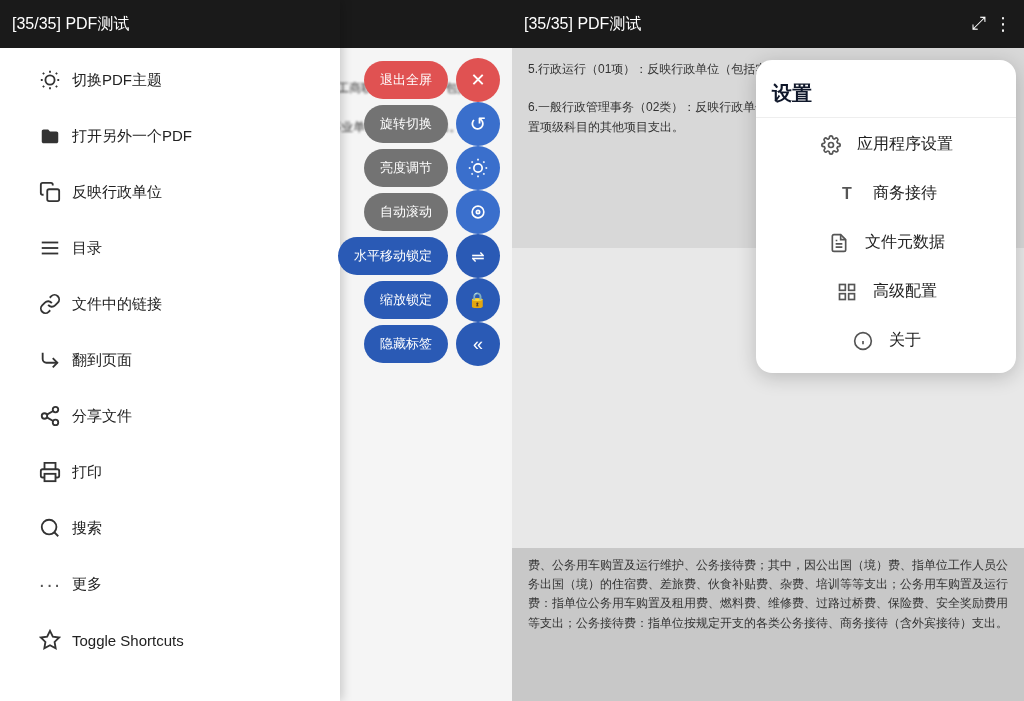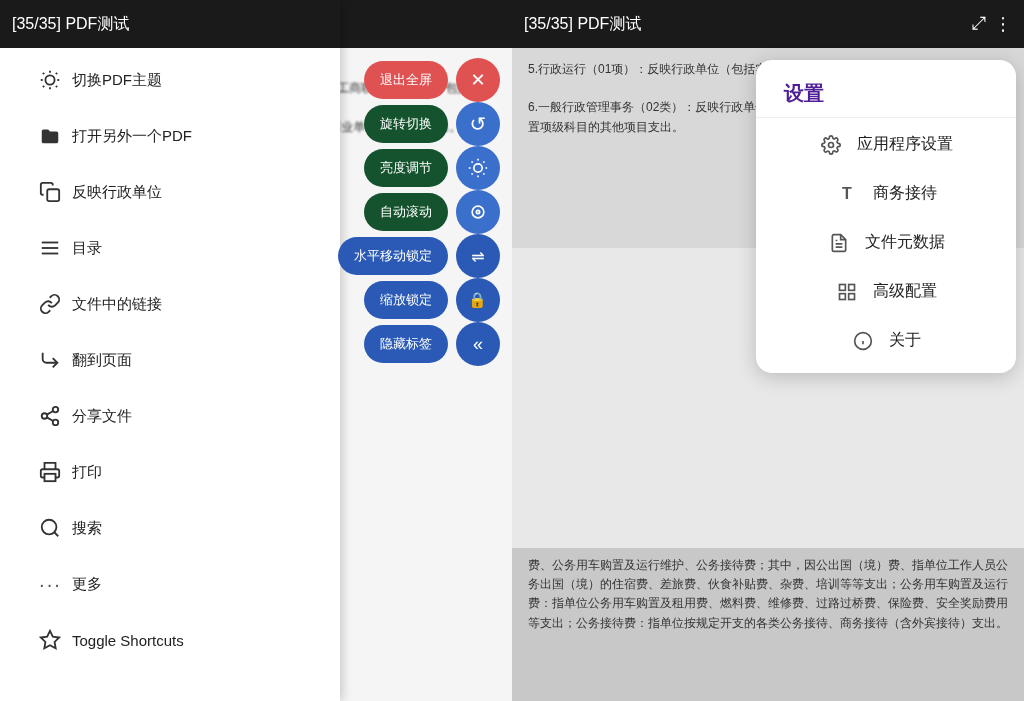--- a/index.html
+++ b/index.html
@@ -115,21 +115,21 @@
     }
 
     .action-btn {
       display: flex;
       align-items: center;
       gap: 8px;
       cursor: pointer;
     }
 
     .action-btn-label {
-      background: #14532d;
+      background: #737373;
       color: white;
       font-size: 13px;
       font-weight: 500;
       padding: 10px 16px;
       border-radius: 24px;
       white-space: nowrap;
     }
 
     .action-btn-label.red {
       background: #e05252;
@@ -230,22 +230,22 @@
       border-radius: 16px;
       box-shadow: 0 4px 20px rgba(0,0,0,0.2);
       z-index: 30;
       overflow: hidden;
       padding: 8px 0;
     }
 
     .settings-title {
       font-size: 20px;
       font-weight: 600;
-      color: #4c1d95;
-      padding: 12px 28px 8px;
+      color: #0f172a;
+      padding: 12px 16px 8px;
     }
 
     .settings-item {
       display: flex;
       align-items: center;
       gap: 14px;
       padding: 14px 20px;
       cursor: pointer;
       font-size: 16px;
       color: #222;

